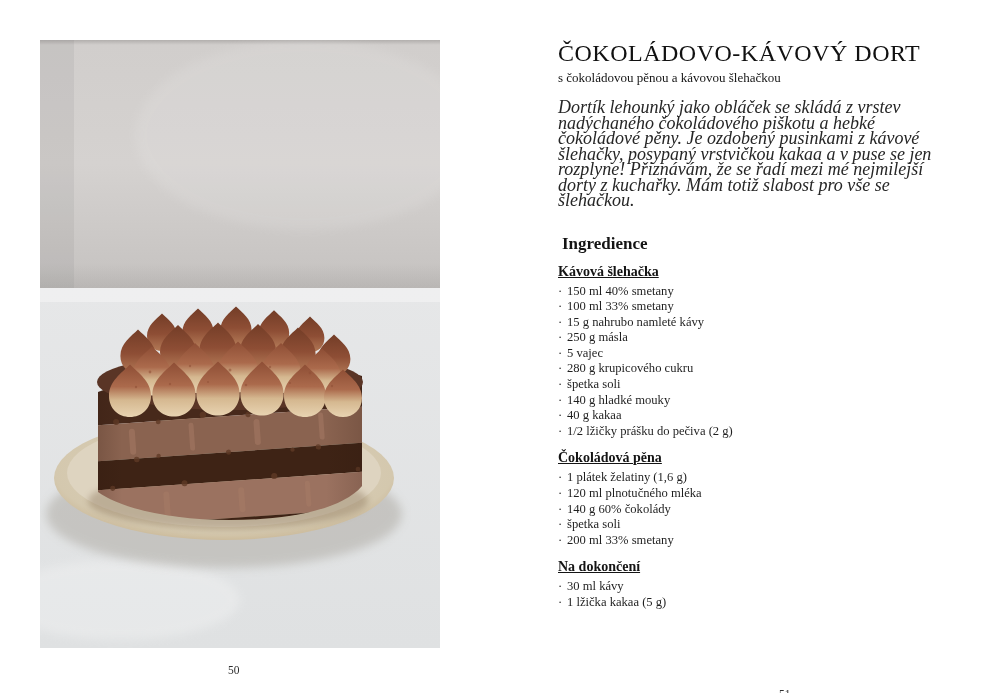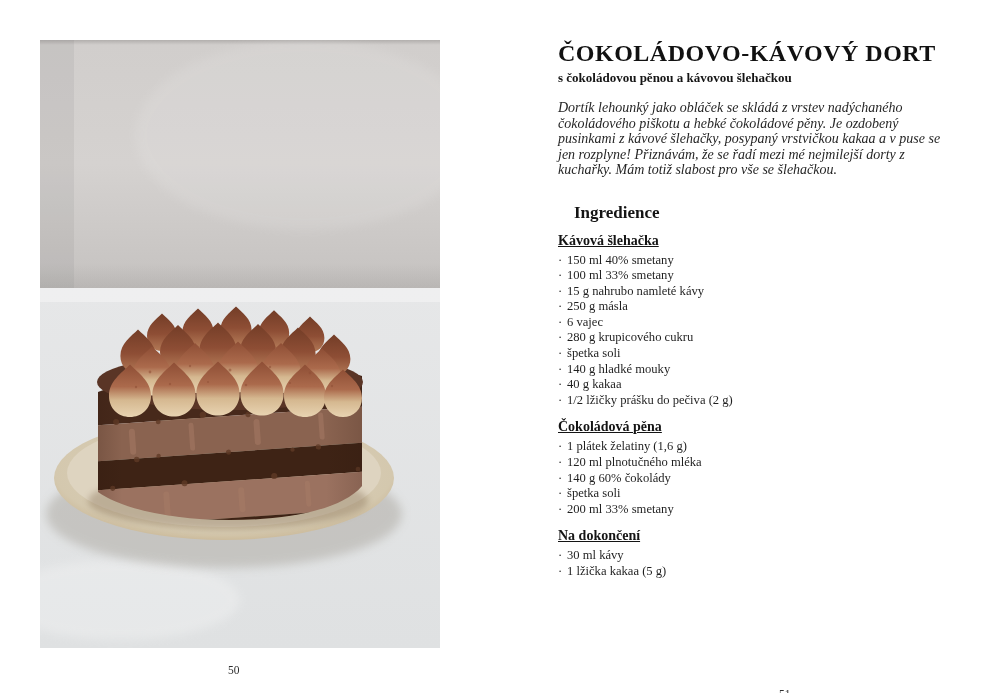--- a/index.html
+++ b/index.html
@@ -8,29 +8,29 @@
     background:#ffffff;color:#1d1d1d;
     font-family:"Liberation Serif","DejaVu Serif",serif;
   }
   .spread{position:absolute;inset:0;}
   
   .photo{position:absolute;left:40px;top:40px;width:400px;height:608px;margin:0;}
   .photo svg{display:block;width:400px;height:608px;}
   
   .recipe{position:absolute;left:558px;top:40px;width:398px;}
   .title{
-    font-size:24px;line-height:27px;font-weight:bold;letter-spacing:.5px;
+    font-size:24px;line-height:27px;font-weight:normal;letter-spacing:.5px;
     margin:0;color:#111;
   }
-  .subtitle{font-size:13px;line-height:15px;font-weight:bold;margin:3px 0 0;color:#151515;}
+  .subtitle{font-size:13px;line-height:15px;font-weight:normal;margin:3px 0 0;color:#151515;}
   .intro{
-    font-style:italic;font-size:14px;line-height:15.5px;
+    font-style:italic;font-size:18px;line-height:15.5px;
     margin:15px 0 0;color:#262626;
   }
-  .ing-heading{font-size:17px;line-height:19px;font-weight:bold;margin:25px 16px 0;color:#141414;}
+  .ing-heading{font-size:17px;line-height:19px;font-weight:bold;margin:25px 4px 0;color:#141414;}
   .sec-heading{font-size:14px;line-height:16px;font-weight:bold;margin:11px 0 4px;color:#141414;text-decoration:underline;}
   ul.items{list-style:none;margin:0;padding:0;font-size:12.6px;line-height:15.6px;color:#1f1f1f;}
   ul.items li{display:flex;}
   .bullet{width:9px;flex:0 0 9px;text-align:left;}
   
   .pagenum{position:absolute;top:664px;width:24px;font-size:11.5px;color:#2e2e2e;}
   .pagenum-left{left:228px;}
   .pagenum-right{left:779px;margin-top:24px;}
 </style>
 </head>
@@ -217,21 +217,21 @@
     </section>
 
     <section>
       <ul class="items">
         <li>
             <span class="bullet">·</span>
             <span>250 g másla</span>
           </li>
         <li>
             <span class="bullet">·</span>
-            <span>6 vajec</span>
+            <span>5 vajec</span>
           </li>
         <li>
             <span class="bullet">·</span>
             <span>280 g krupicového cukru</span>
           </li>
         <li>
             <span class="bullet">·</span>
             <span>špetka soli</span>
           </li>
         <li>

